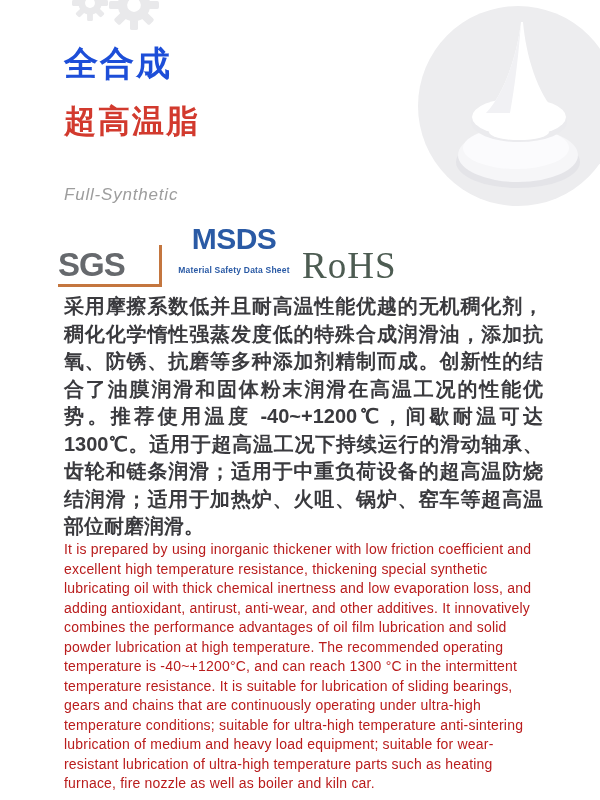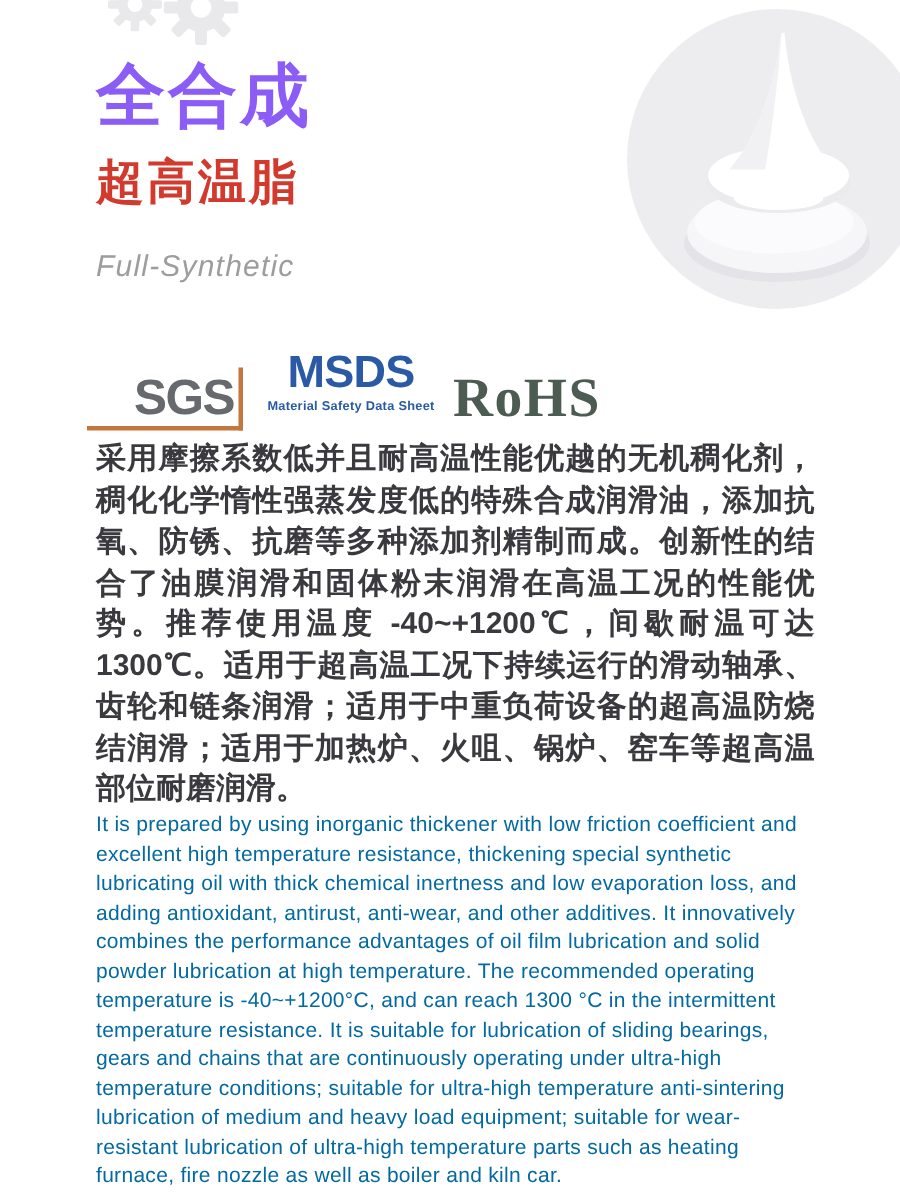--- a/index.html
+++ b/index.html
@@ -13,47 +13,47 @@
   .gear-large { left:109px; top:-20px; width:50px; height:50px; }
 
   
   .product-photo { position:absolute; left:418px; top:6px; width:200px; height:200px;
     border-radius:50%; background:#ededef; overflow:hidden; }
   .product-photo svg { width:100%; height:100%; display:block; }
 
   
   .title-cn { position:absolute; left:64px; top:34px; line-height:58px; font-weight:600;
     letter-spacing:2px; }
-  .title-cn .t1 { display:block; font-size:46px; color:#8b5cf6; font-weight:600; }
+  .title-cn .t1 { display:block; font-size:34px; color:#1d4ed8; font-weight:600; }
   .title-cn .t2 { display:block; font-size:32px; color:#d23a2e; font-weight:800; }
 
-  .subtitle { position:absolute; left:64px; top:162px; font-size:20px; font-style:italic;
+  .subtitle { position:absolute; left:64px; top:178px; font-size:17px; font-style:italic;
     color:#9d9d9d; line-height:33px; letter-spacing:0.8px; }
   .subtitle span { display:block; }
 
   
   .certs { position:absolute; left:58px; top:243px; width:480px; height:46px; }
   .cert-sgs { position:absolute; left:0; bottom:2px; width:104px; height:42px;
     border-bottom:3px solid #c4763f; border-right:3px solid #c4763f;
-    text-align:right; padding-right:3px; }
+    padding-right:3px; }
   .cert-sgs span { font-size:33px; font-weight:bold; color:#66696d; letter-spacing:-1px;
     line-height:40px; }
   .cert-msds { position:absolute; left:116px; bottom:14px; width:120px; text-align:center; }
   .msds-main { display:block; font-size:30px; font-weight:bold; color:#2a5aa5;
     letter-spacing:-0.5px; line-height:30px; }
   .msds-sub { display:block; font-size:8.5px; font-weight:bold; color:#2a5aa5;
-    letter-spacing:0.2px; margin-top:1px; white-space:nowrap; }
+    letter-spacing:0.2px; margin-top:11px; white-space:nowrap; }
   .cert-rohs { position:absolute; left:244px; bottom:4px; font-family:"Liberation Serif", serif;
-    font-size:37px; color:#4d5c52; letter-spacing:1px; line-height:38px;font-weight:bold; }
+    font-size:37px; color:#4d5c52; letter-spacing:1px; line-height:38px; }
 
   
   .desc-cn { position:absolute; left:64px; top:293px; width:479px;
     font-size:20px; line-height:27.5px; color:#3a3a3e; text-align:justify;font-weight:bold; }
   .desc-en { position:absolute; left:64px; top:540px; width:481px;
-    font-size:14px; line-height:19.5px; color:#0369a1; letter-spacing:0.2px; }
+    font-size:14px; line-height:19.5px; color:#b91c1c; letter-spacing:0.2px; }
 </style>
 </head>
 <body>
 
 <div class="page">
 
   <svg class="gear gear-small" viewBox="0 0 40 40" aria-hidden="true">
     <g fill="#e9e9eb">
       <rect x="16.8" y="0" width="6.4" height="9" rx="1.5"></rect>
       <rect x="16.8" y="0" width="6.4" height="9" rx="1.5" transform="rotate(45 20 20)"></rect>

